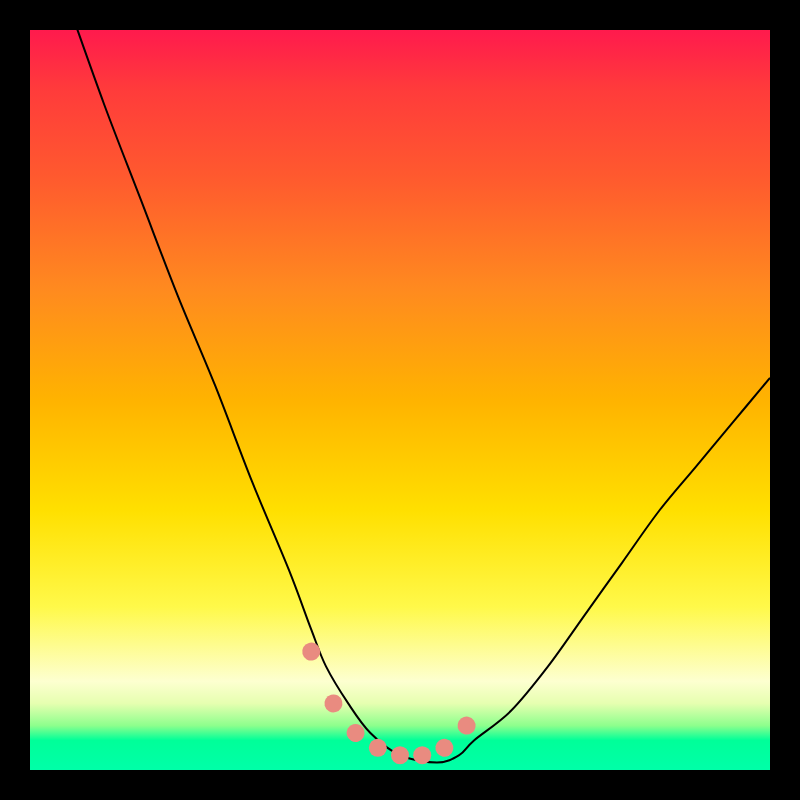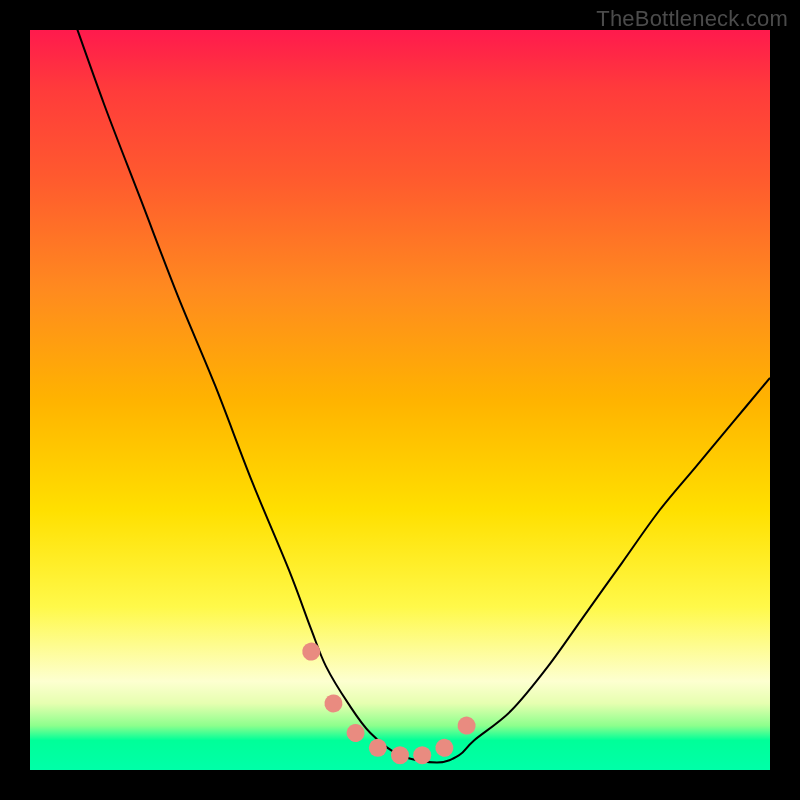--- a/index.html
+++ b/index.html
@@ -57,21 +57,20 @@
     top: 0;
     width: 740px;
     height: 740px;
     overflow: visible;
   }
 </style>
 </head>
 <body>
 
 <div class="frame">
-  <div class="watermark">TheBottleneck.com</div>
 
   <div class="plot-area">
     <svg class="curve" viewBox="0 0 740 740">
       <g id="curve-group">
           <path d="M 0 -133.19999999999993 C 6.166666666666667 -115.93333333333328 24.666666666666664 -64.13333333333335 37 -29.600000000000023 C 49.333333333333336 4.933333333333302 61.666666666666664 40.70000000000001 74 74 C 86.33333333333333 107.29999999999998 98.66666666666667 138.13333333333327 111 170.19999999999993 C 123.33333333333333 202.2666666666666 135.66666666666666 235.56666666666663 148 266.4 C 160.33333333333334 297.23333333333335 172.66666666666666 324.3666666666667 185 355.2 C 197.33333333333334 386.0333333333333 209.66666666666666 420.5666666666666 222 451.4 C 234.33333333333334 482.23333333333335 249.13333333333333 515.5333333333334 259 540.2 C 268.8666666666667 564.8666666666667 275.0333333333333 583.3666666666667 281.2 599.4 C 287.3666666666667 615.4333333333333 289.8333333333333 624.0666666666666 296 636.4 C 302.1666666666667 648.7333333333333 310.79999999999995 662.3 318.2 673.4 C 325.6 684.5 331.7666666666667 694.3666666666667 340.40000000000003 703 C 349.03333333333336 711.6333333333333 358.9 720.2666666666667 370 725.2 C 381.1 730.1333333333334 397.1333333333334 732.6 407.00000000000006 732.6 C 416.86666666666673 732.6 423.0333333333333 728.9000000000001 429.2 725.2 C 435.3666666666667 721.5 435.3666666666667 717.8 444 710.4 C 452.6333333333333 703 468.6666666666667 693.1333333333333 481 680.8 C 493.3333333333333 668.4666666666666 505.6666666666667 652.4333333333333 518 636.4 C 530.3333333333334 620.3666666666667 542.6666666666666 601.8666666666667 555 584.6 C 567.3333333333334 567.3333333333334 579.6666666666666 550.0666666666666 592 532.8 C 604.3333333333334 515.5333333333333 616.6666666666666 497.0333333333333 629 481 C 641.3333333333334 464.9666666666667 653.6666666666666 451.40000000000003 666 436.6 C 678.3333333333334 421.8 690.6666666666666 407.00000000000006 703 392.20000000000005 C 715.3333333333334 377.40000000000003 733.8333333333334 355.2 740 347.79999999999995" fill="none" stroke="#000000" stroke-width="2"></path>
         </g>
       <g id="highlight-group">
           <g transform="translate(281.2,621.6) rotate(-60)">
             <rect x="-9" y="-9" width="18" height="18" rx="9" ry="9" fill="#e98b80"></rect>
           </g>

